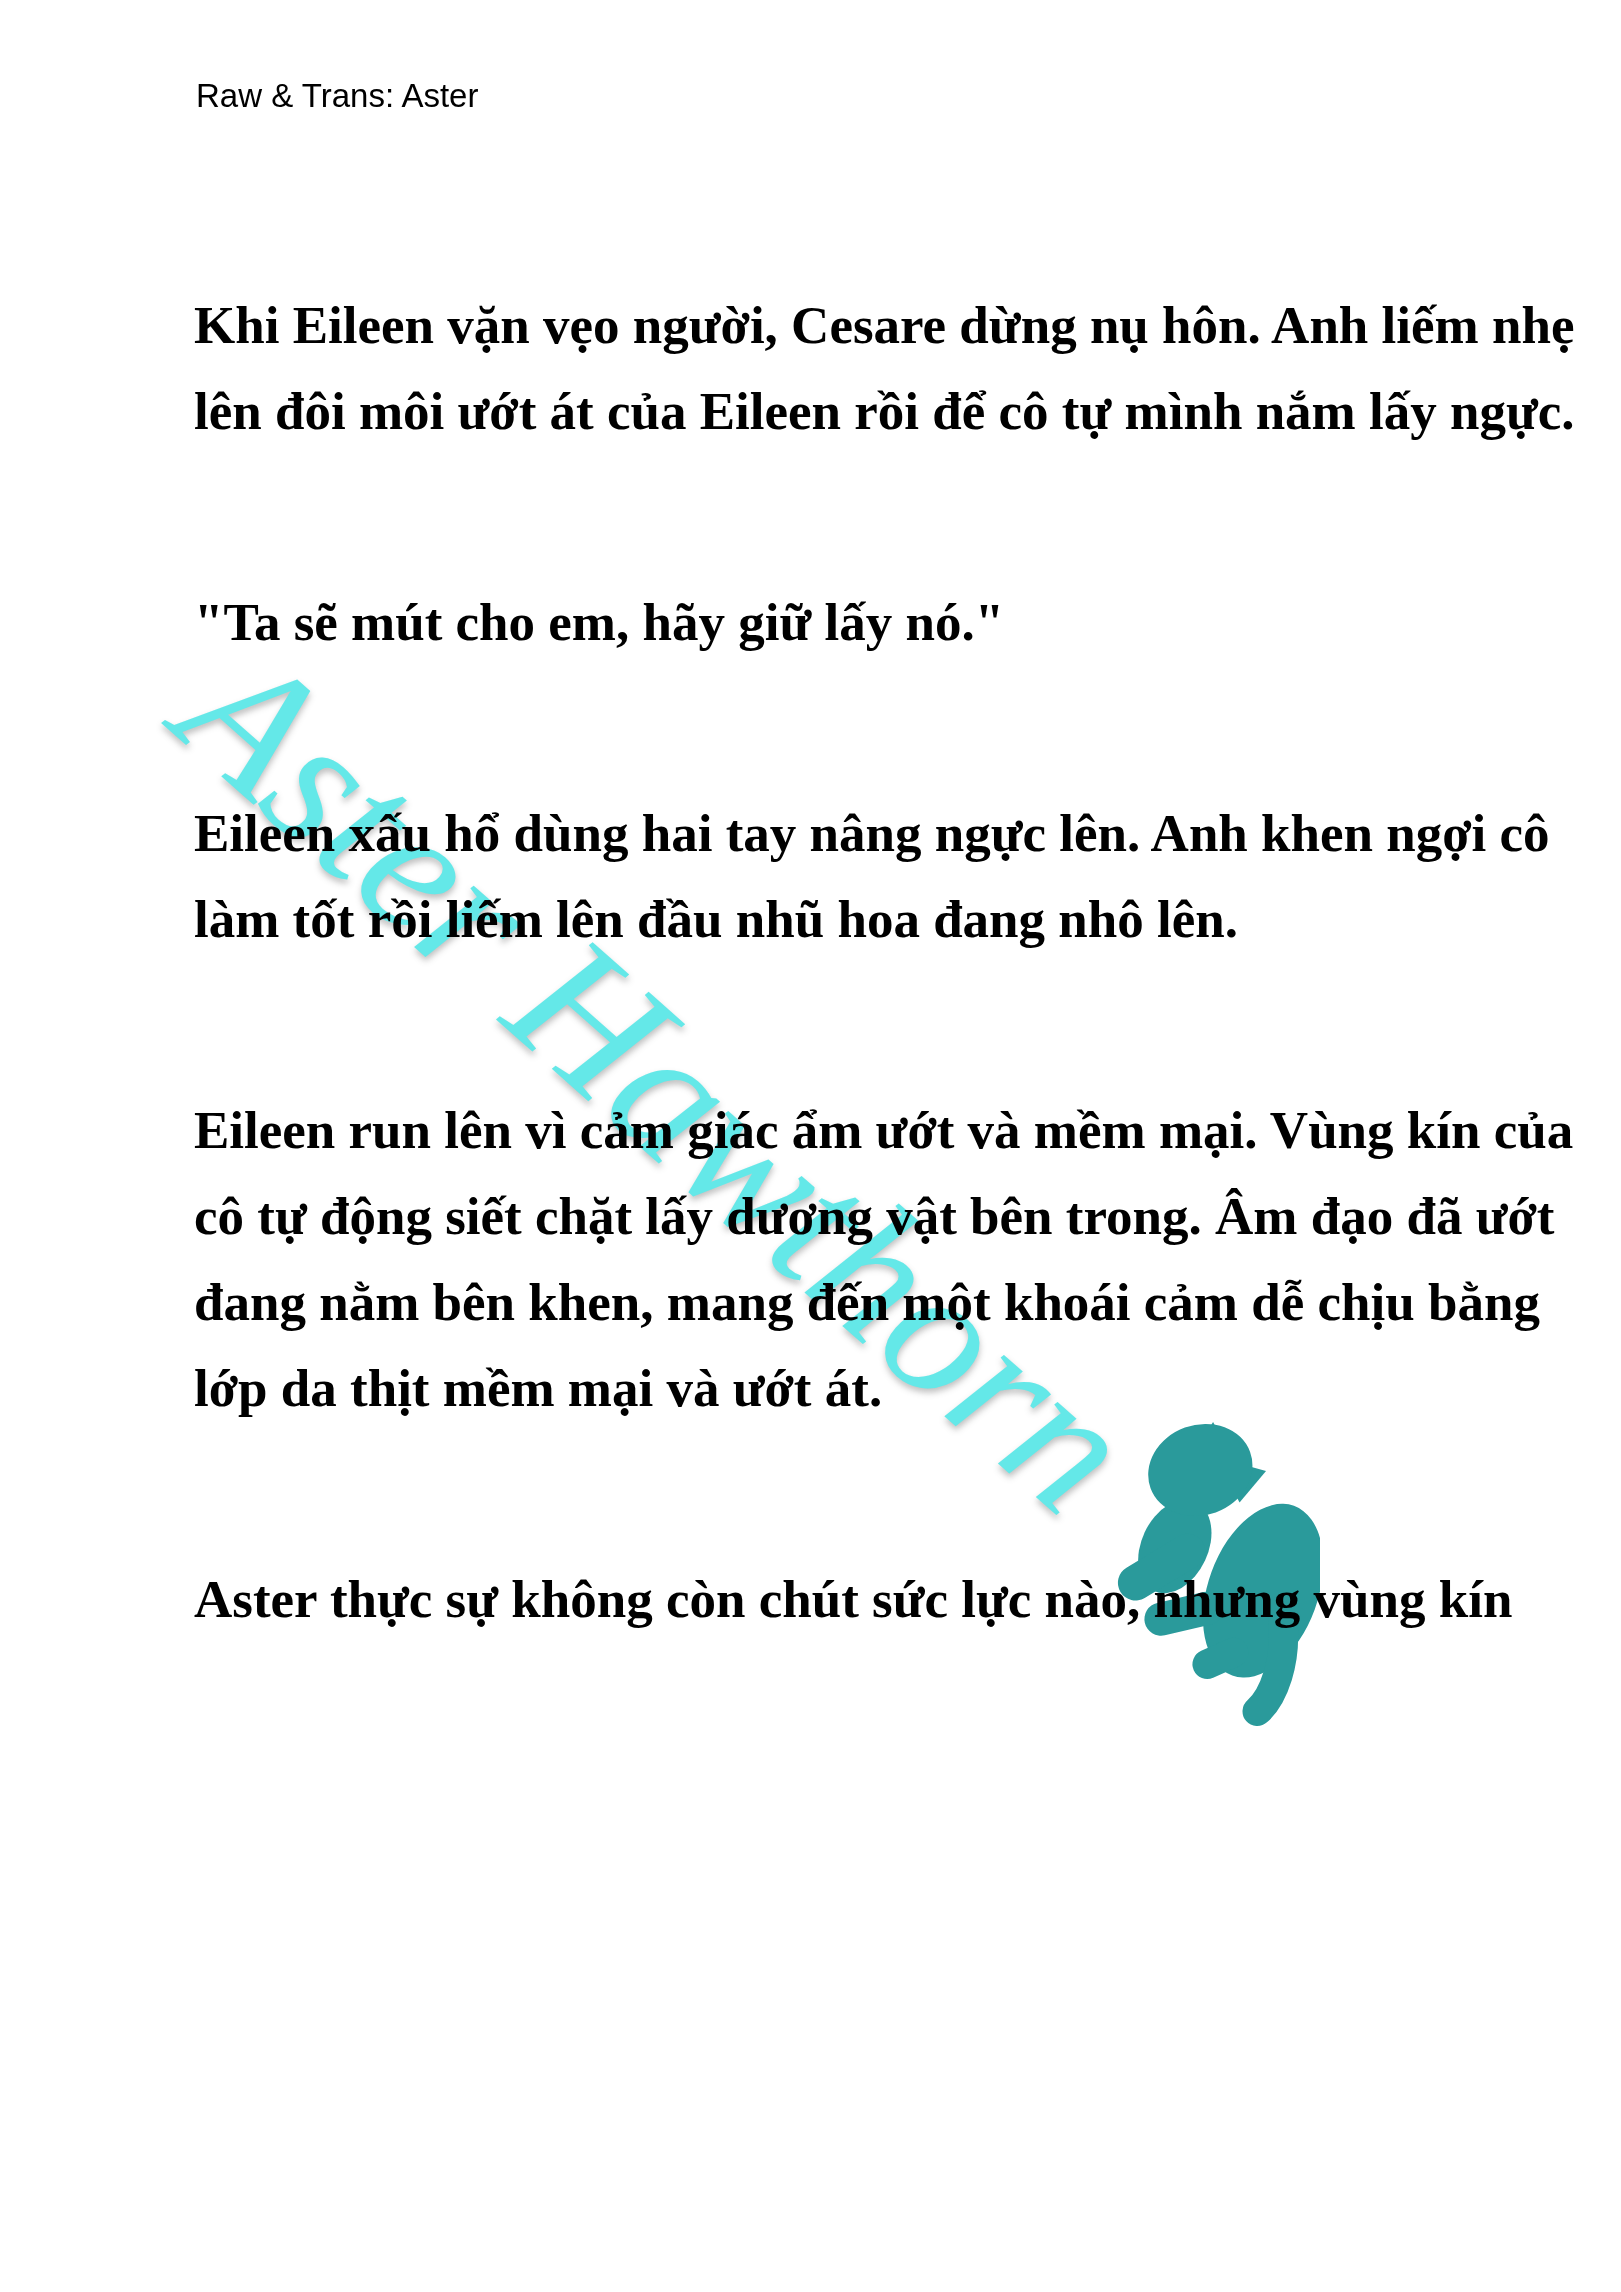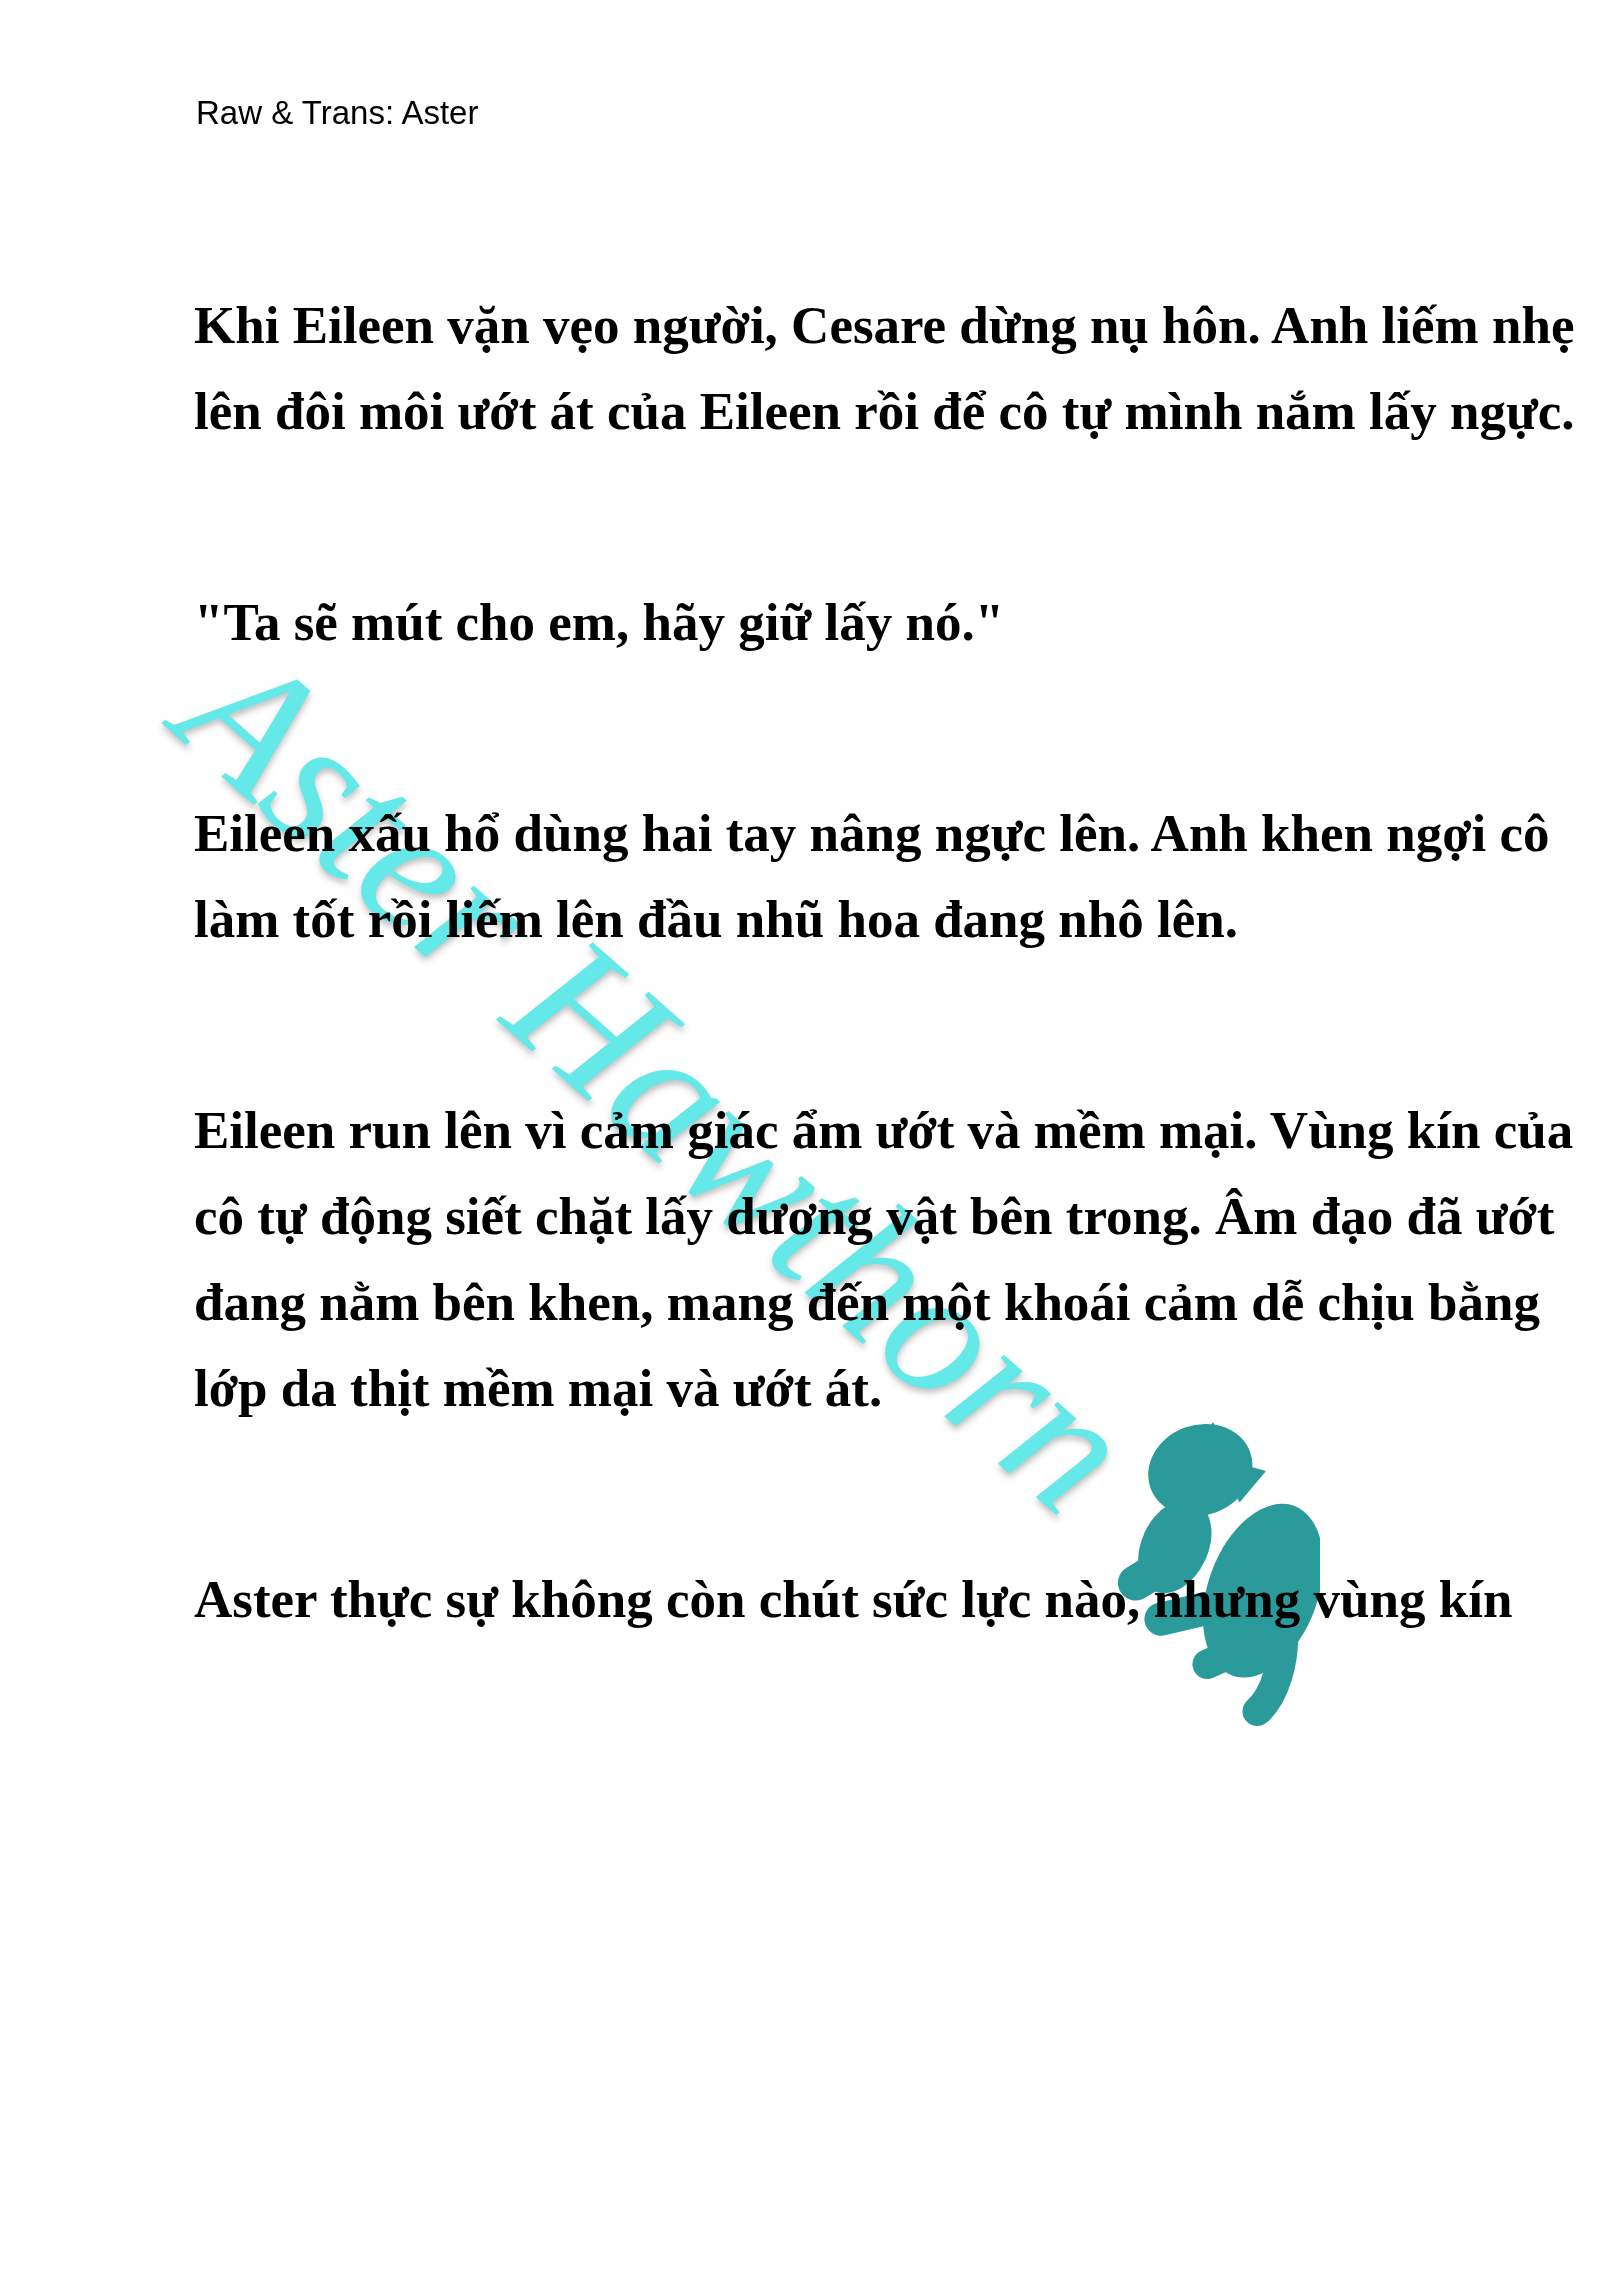--- a/index.html
+++ b/index.html
@@ -4,21 +4,21 @@
 <style>
   html,body{margin:0;padding:0;background:#e8e8e8;}
   .page{
     position:relative;
     width:1621px;height:2293px;
     background:var(--page-bg,#ffffff);
     overflow:hidden;
     font-family:"Liberation Serif","DejaVu Serif",serif;
   }
   .credit{
-    position:absolute;left:196px;top:95px;
+    position:absolute;left:196px;top:78px;
     font-family:"Liberation Sans","DejaVu Sans",sans-serif;
     font-size:33px;line-height:1.1;
     color:var(--text-color,#000);
     z-index:3;
   }
   .watermark{
     position:absolute;left:272px;top:613px;
     font-size:186px;font-style:italic;line-height:1;
     white-space:nowrap;
     color:var(--wm-color,#64e8e8);

